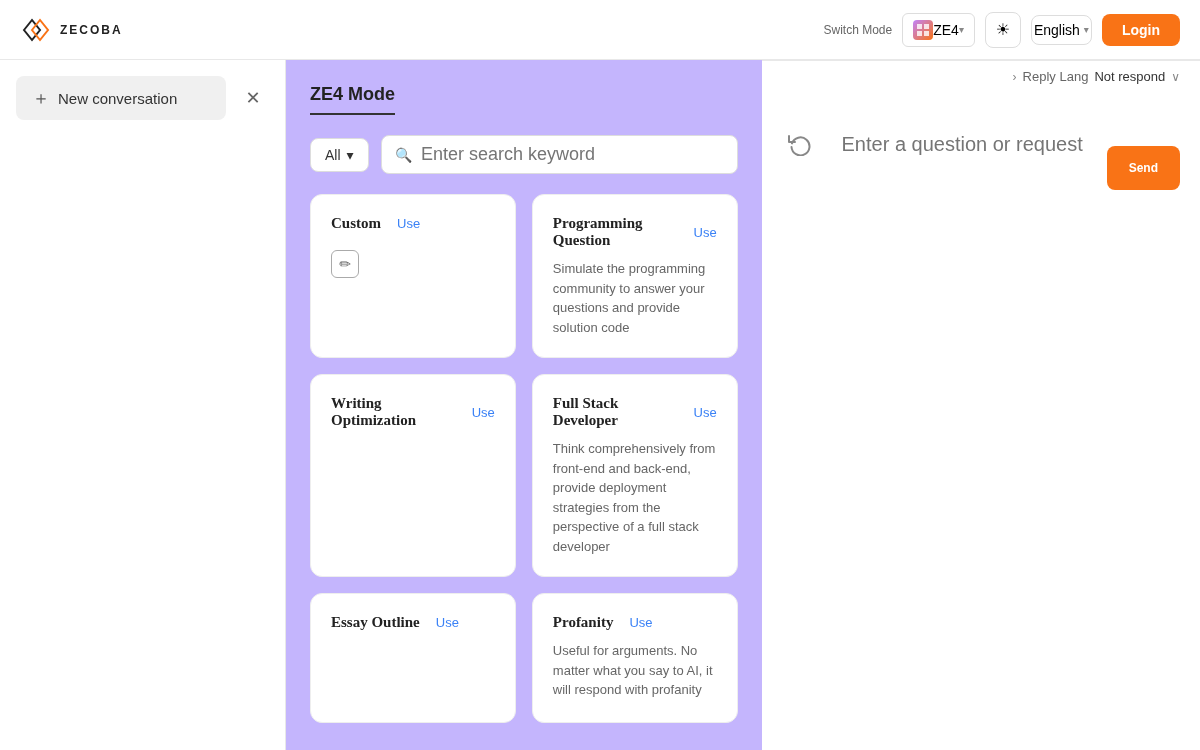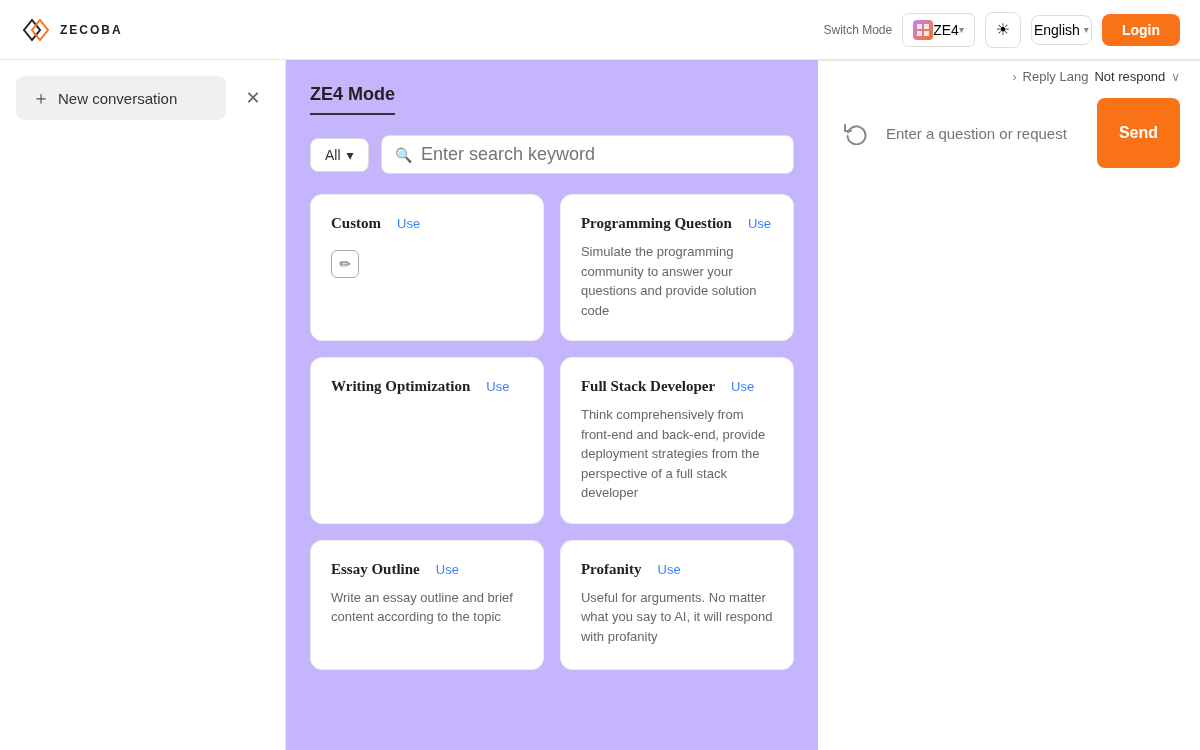--- a/index.html
+++ b/index.html
@@ -274,33 +274,35 @@
     .refresh-icon-wrap {
       width: 36px; height: 36px;
       display: flex; align-items: center; justify-content: center;
       color: #888; font-size: 20px;
       cursor: pointer;
     }
     .message-input {
       flex: 1;
       border: none;
       outline: none;
-      font-size: 15px;
+      font-size: 20px;
       color: #333;
       background: transparent;
+      text-align: center;
     }
     .send-btn {
       background: #f97316;
       color: #fff;
       border: none;
       border-radius: 8px;
-      padding: 26px 22px;
-      font-size: 16px;
+      padding: 15px 22px;
+      font-size: 12px;
       font-weight: 600;
       cursor: pointer;
+      margin-top: 48px;
     }
   </style>
 </head>
 <body>
 
 <div class="header">
   <div class="logo-area">
     <svg class="logo-icon" viewBox="0 0 32 32" fill="none">
       <path d="M4 16 L12 6 L20 16 L12 26 Z" fill="none" stroke="#222" stroke-width="2"></path>
       <path d="M12 16 L20 6 L28 16 L20 26 Z" fill="none" stroke="#f97316" stroke-width="2"></path>
@@ -393,21 +395,20 @@
         <span class="card-title">Full Stack Developer</span>
         <span class="use-link">Use</span>
       </div>
     <p class="card-desc">Think comprehensively from front-end and back-end, provide deployment strategies from the perspective of a full stack developer</p>
           </div>
           <div class="card">
       <div class="card-header">
         <span class="card-title">Essay Outline</span>
         <span class="use-link">Use</span>
       </div>
-    <p class="card-desc">Write an essay outline and brief content according to the topic</p>
           </div>
           <div class="card">
       <div class="card-header">
         <span class="card-title">Profanity</span>
         <span class="use-link">Use</span>
       </div>
     <p class="card-desc">Useful for arguments. No matter what you say to AI, it will respond with profanity</p>
           </div>
         </div>
     </div>

